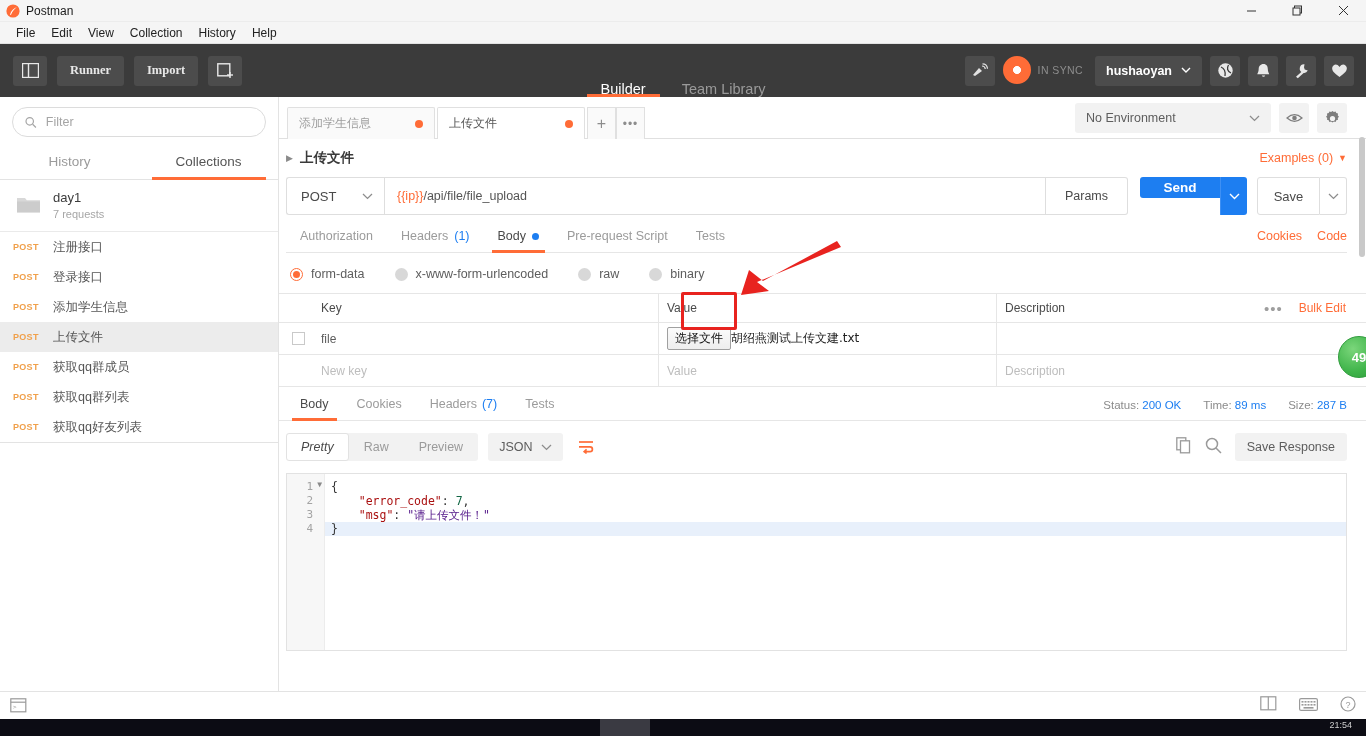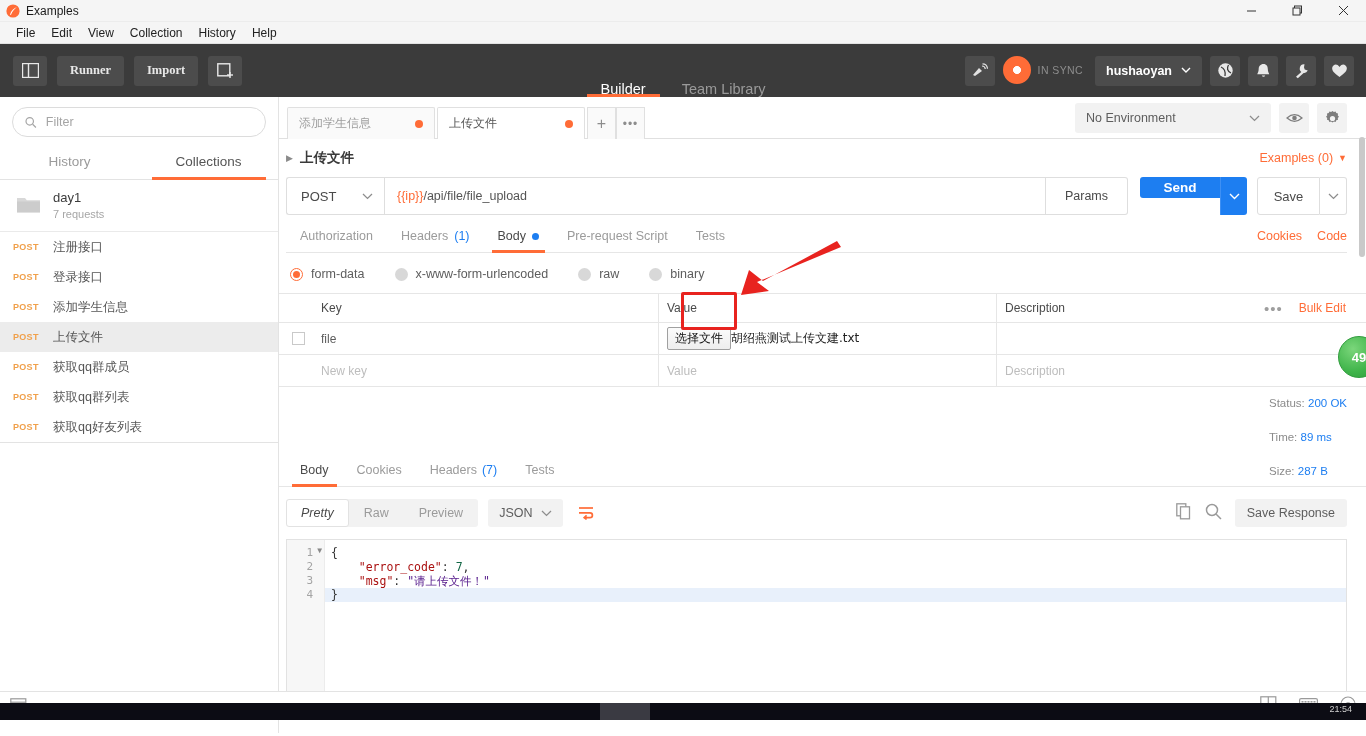--- a/index.html
+++ b/index.html
@@ -262,21 +262,21 @@
   .rs-tab {
     font-size: 12.5px; color: #9b9b9b; padding: 0 14px 9px 14px; position: relative;
     display: flex; align-items: center; gap: 5px;
   }
   .rs-tab.active { color: #4a4a4a; }
   .rs-tab.active::after {
     content: ""; position: absolute; left: 6px; right: 6px; bottom: -1px; height: 3px;
     background: #ff6c37;
   }
   .rs-tab .count { color: #1d7ef1; }
-  .resp-meta { margin-left: auto; display: flex; gap: 22px; padding-bottom: 9px; font-size: 11.5px; color: #8b8b8b; flex-direction: column; }
+  .resp-meta { margin-left: auto; display: flex; gap: 22px; padding-bottom: 9px; font-size: 11.5px; color: #8b8b8b; }
   .resp-meta b { color: #1d7ef1; font-weight: normal; }
 
   .resp-toolbar { display: flex; align-items: center; padding: 12px 19px 12px 7px; gap: 10px; }
   .seg {
     display: flex; background: #f2f2f2; border-radius: 3px; overflow: hidden;
   }
   .seg-item { font-size: 12.5px; color: #9b9b9b; padding: 7px 15px; }
   .seg-item.active { background: #fff; color: #4a4a4a; border: 1px solid #e2e2e2; border-radius: 3px; padding: 6px 14px; font-style: italic; }
   .json-sel {
     display: flex; align-items: center; gap: 9px; background: #f2f2f2; border-radius: 3px;
@@ -339,38 +339,38 @@
   
   .footer {
     position: absolute; left: 0; bottom: 17px; width: 1366px; height: 28px;
     background: #fff; border-top: 1px solid #e3e3e3; display: flex; align-items: center;
     padding: 0 10px;
   }
   .footer .left-icn { color: #8d8d8d; display: flex; align-items: center; }
   .footer .right-icns { margin-left: auto; display: flex; gap: 22px; color: #9a9a9a; align-items: center; }
 
   .taskbar {
-    position: absolute; left: 0; bottom: 16px; width: 1366px; height: 17px; background: #0c0c14;
+    position: absolute; left: 0; bottom: 0; width: 1366px; height: 17px; background: #0c0c14;
   }
   .taskbar .tb-block { position: absolute; left: 600px; top: 0; width: 50px; height: 17px; background: #3a3a42; }
   .taskbar .tb-clock { position: absolute; right: 14px; top: 1px; font-size: 9px; color: #cfcfcf; }
 </style>
 </head>
 <body>
 
 <div id="app">
 
   <div class="titlebar">
     <div class="tb-logo">
       <svg width="14" height="14" viewBox="0 0 14 14">
         <circle cx="7" cy="7" r="6.6" fill="#ff6c37"></circle>
         <path d="M4 10.4 C5.4 6.6 7.6 4.4 11 3.1 C8.6 5 6.4 7.4 4.9 10.9 Z" fill="#fff"></path>
       </svg>
     </div>
-    <div class="tb-title">Examples</div>
+    <div class="tb-title">Postman</div>
     <div class="tb-spacer"></div>
     <div class="winbtn">
       <svg width="11" height="11" viewBox="0 0 11 11">
           <line x1="1" y1="6" x2="10" y2="6" stroke="#333" stroke-width="1"></line>
         </svg>
     </div>
     <div class="winbtn">
       <svg width="11" height="11" viewBox="0 0 11 11">
         <rect x="2.5" y="1" width="7" height="7" fill="none" stroke="#333" stroke-width="1"></rect>
         <rect x="1" y="3" width="7" height="7" fill="#f5f5f5" stroke="#333" stroke-width="1"></rect>

